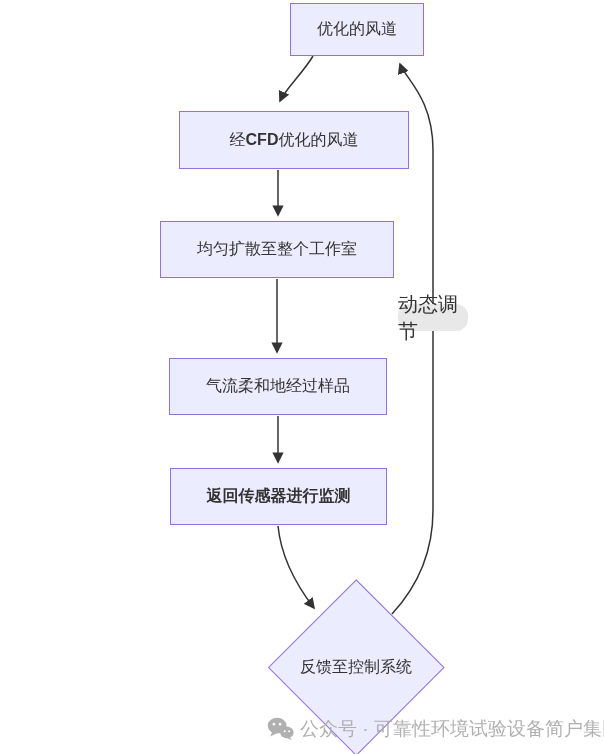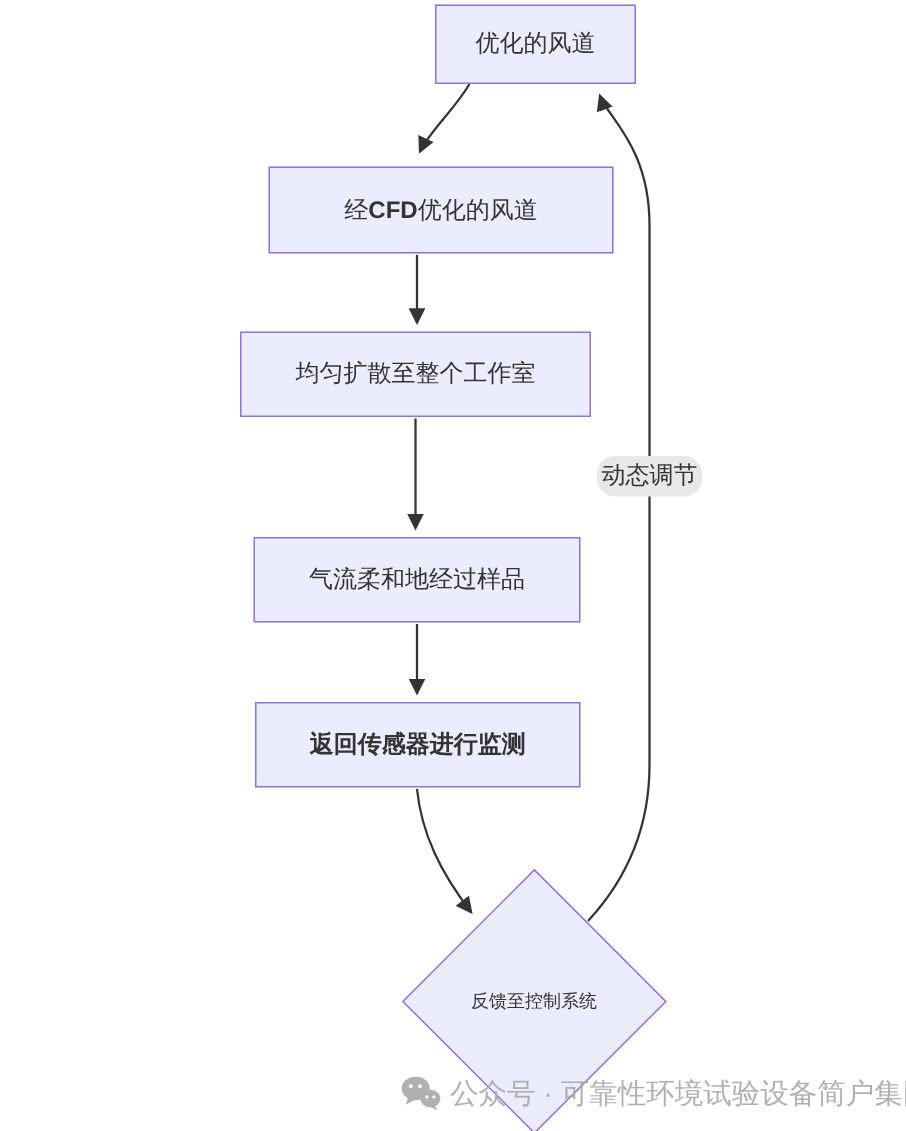--- a/index.html
+++ b/index.html
@@ -58,31 +58,31 @@
     border: 1px solid var(--node-border, #9370DB);
     box-sizing: border-box;
   }
   .diamond-label {
     position: absolute;
     inset: 0;
     display: flex;
     align-items: center;
     justify-content: center;
     color: var(--text, #333333);
-    font-size: 12px;
+    font-size: 16px;
   }
 
   .edge-label {
     position: absolute;
     left: 398px; top: 304px;
     width: 70px; height: 27px;
     z-index: 3;
     background: var(--edge-label-bg, #e8e8e8);
     color: var(--text, #333333);
-    font-size: 16px;
+    font-size: 20px;
     display: flex;
     align-items: center;
     justify-content: center;
     border-radius: 12px;
   }
 
   .watermark {
     position: absolute;
     left: 267px; top: 715px;
     height: 28px;

